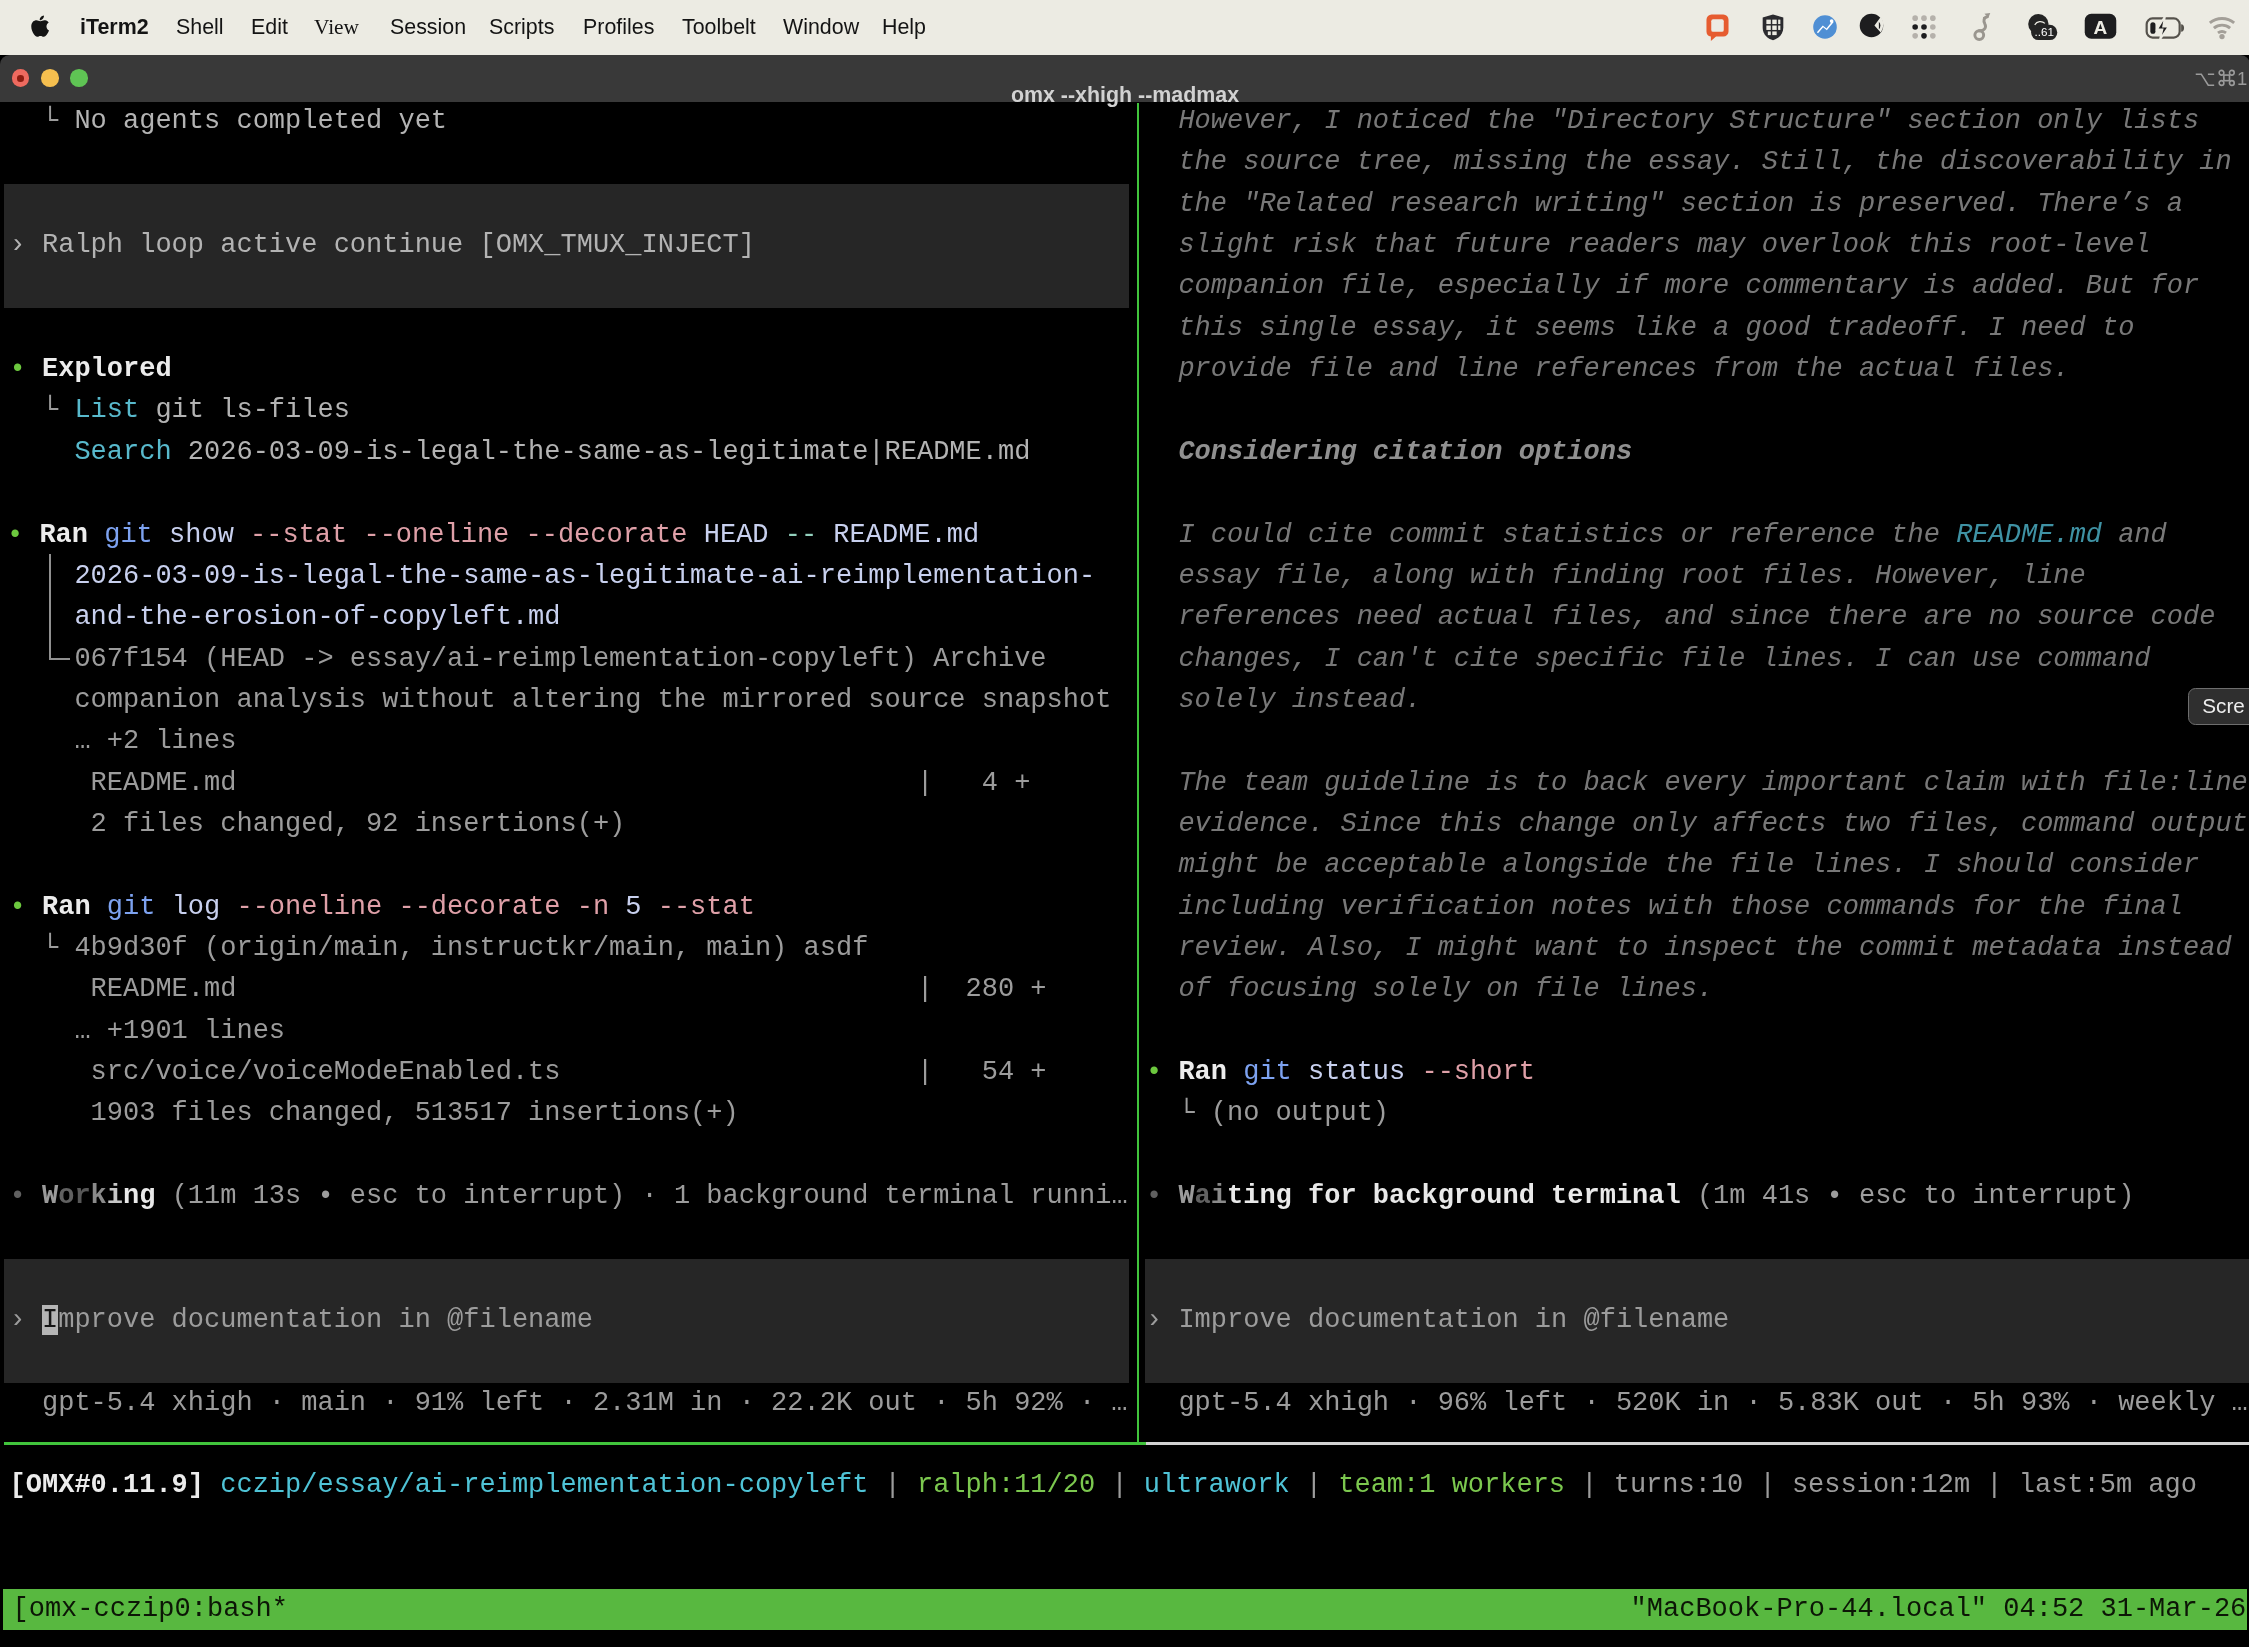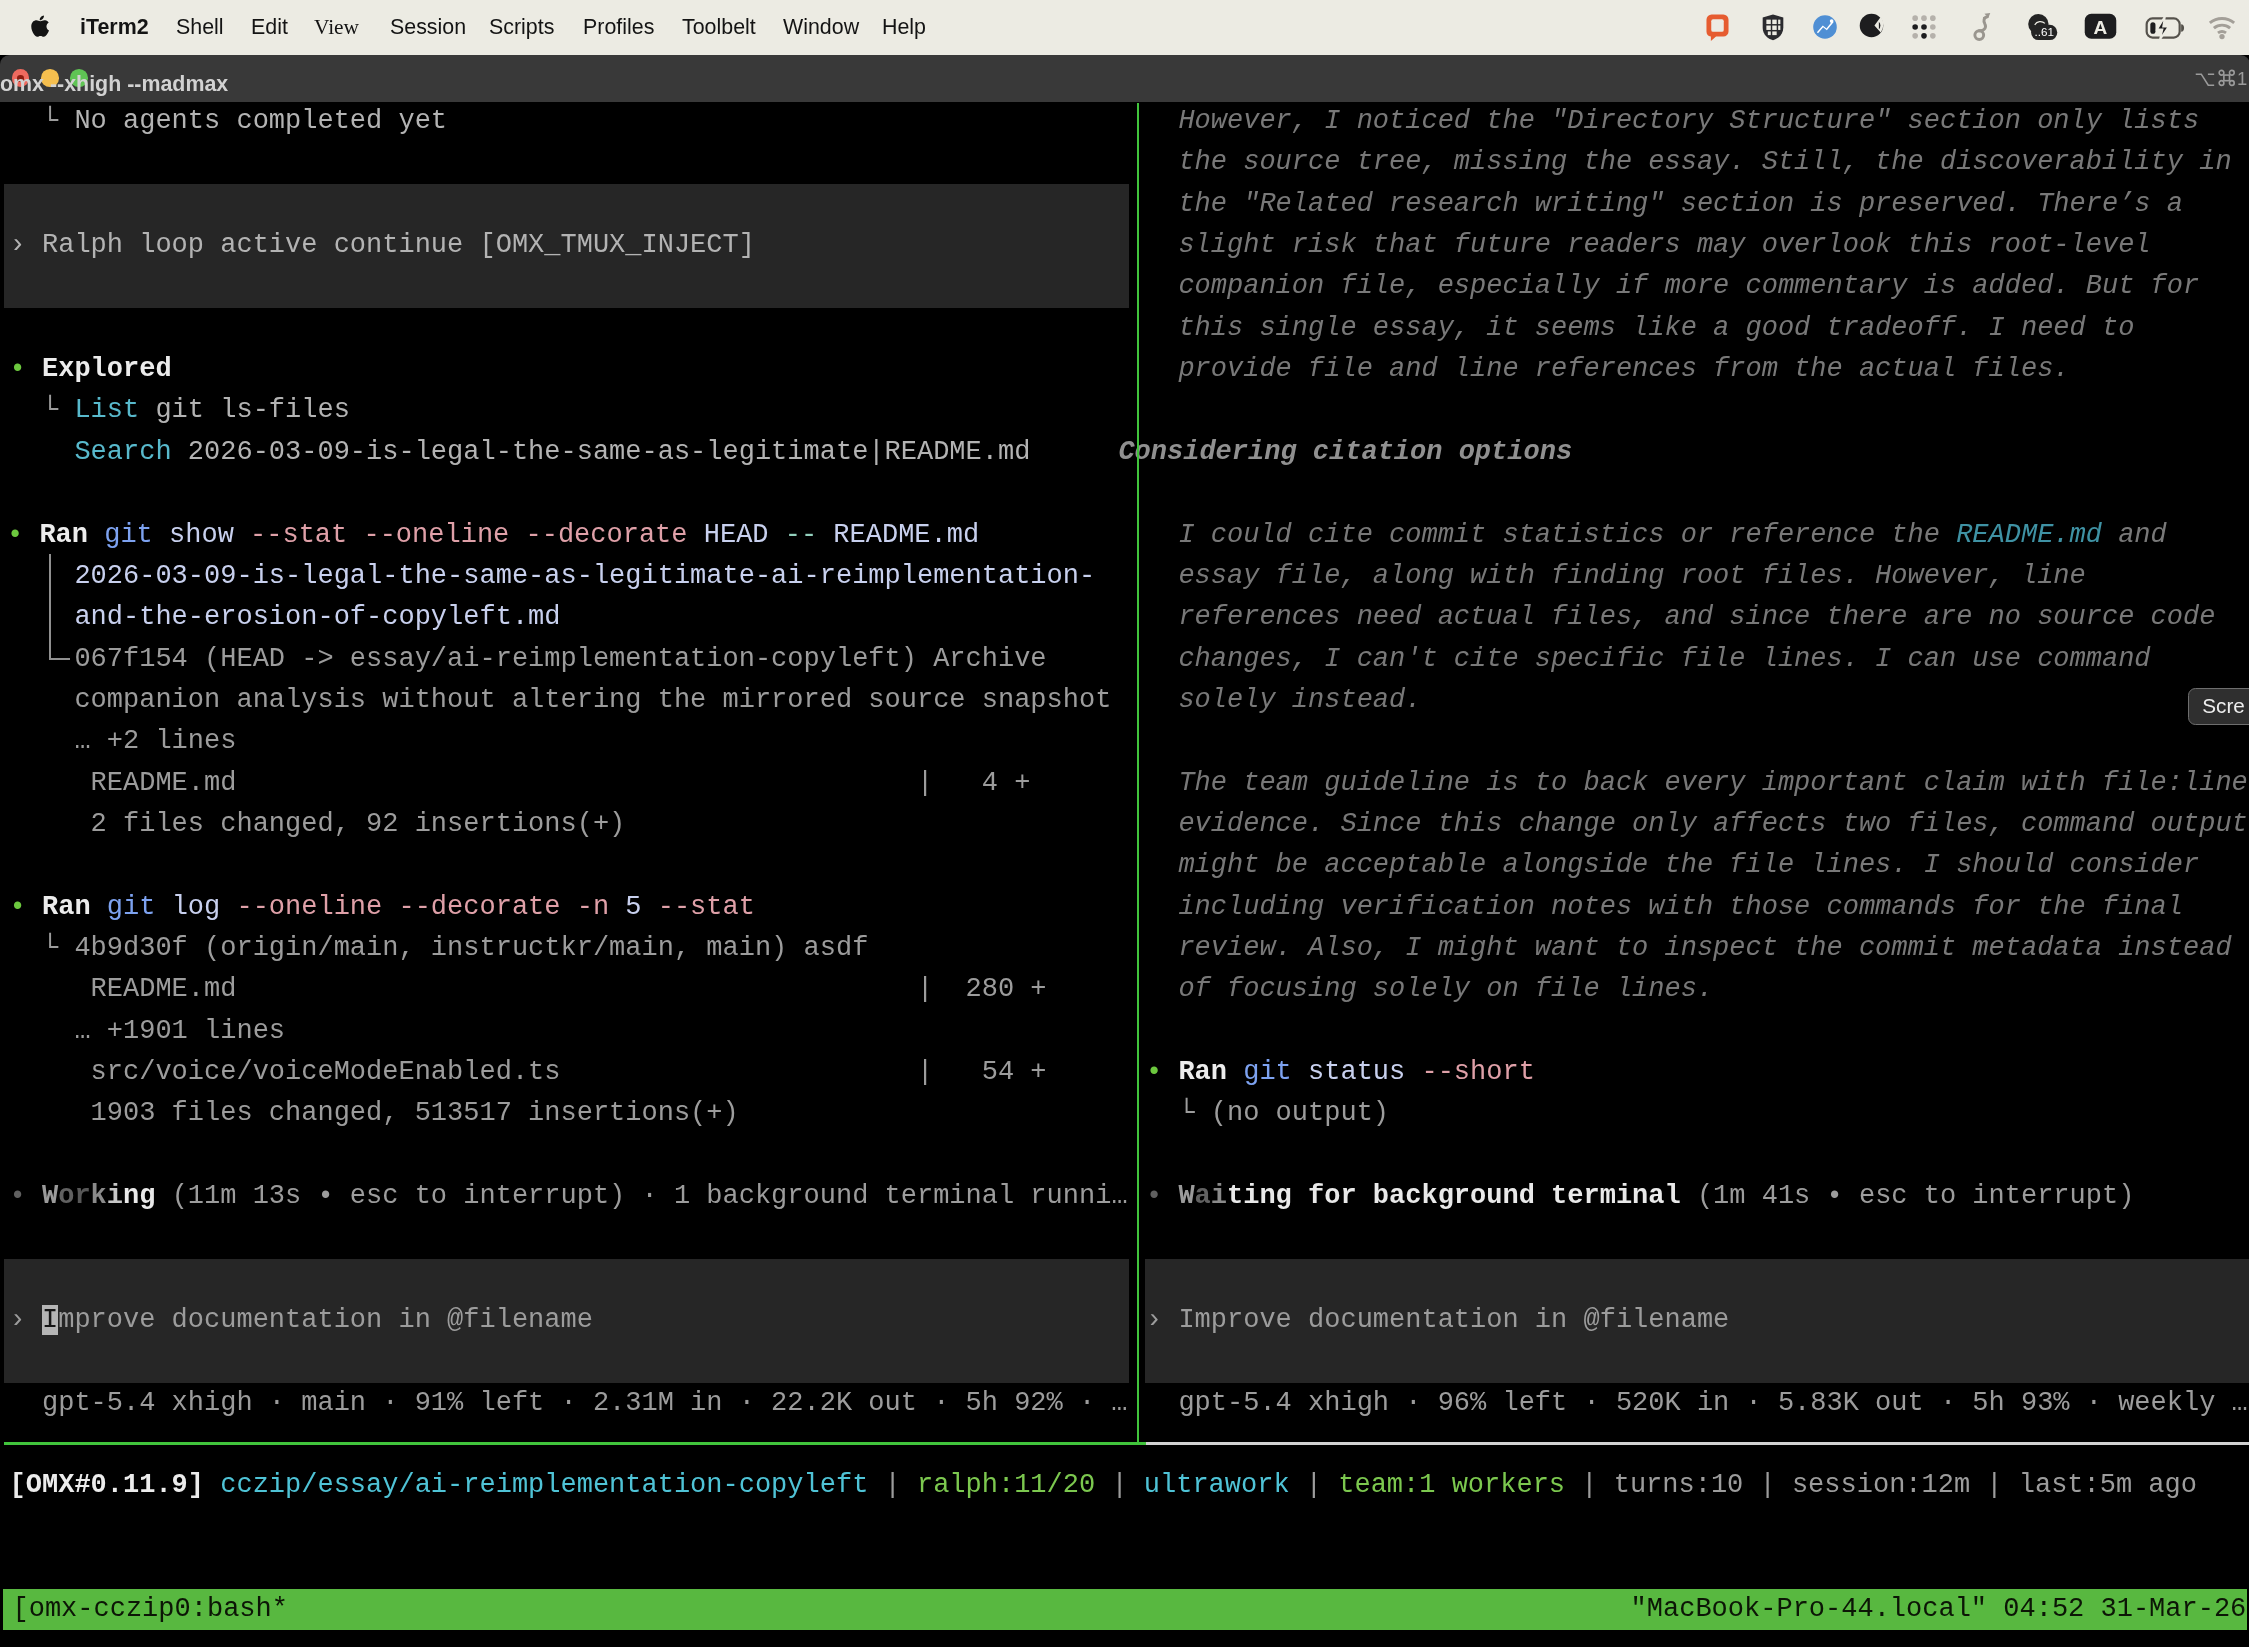--- a/index.html
+++ b/index.html
@@ -17,21 +17,21 @@
 .i2{color:#909090;font-style:italic;font-weight:bold}
 .it{color:#3f92a4;font-style:italic}
 .sh2{color:#e9e9e9;font-weight:bold}
 .sc{color:#4fc3d6}
 .lg{color:#7cc84f}
 .cur{background:#b5b5b5;color:#161616}
 .menubar{position:absolute;left:0;top:0;width:2250px;height:55px;background:#ecebe3}
 .mi-item{position:absolute;top:0;height:55px;line-height:55px;font-family:"Liberation Sans",sans-serif;font-size:21.4px;color:#141414}
 .titlebar{position:absolute;left:0;top:55px;width:2250px;height:47px;background:#393939;border-radius:9.6px 9.6px 0 0}
 .tl{position:absolute;top:69px;width:17.7px;height:17.7px;border-radius:50%}
-.title{position:absolute;top:61px;left:0;width:2250px;height:47px;text-align:left;line-height:47px;font-family:"Liberation Sans",sans-serif;font-size:21.4px;font-weight:bold;color:#d2d2d2}
+.title{position:absolute;top:72px;left:0;width:2250px;height:47px;text-align:center;line-height:47px;font-family:"Liberation Sans",sans-serif;font-size:21.4px;font-weight:bold;color:#d2d2d2}
 .box{position:absolute;background:#262626}
 </style></head><body>
 <div class="box" style="left:4.4px;top:184px;width:1125px;height:124px"></div>
 <div class="box" style="left:4.4px;top:1259px;width:1125px;height:124px"></div>
 <div class="box" style="left:1145px;top:1259px;width:1105px;height:124px"></div>
 <pre style="left:9.6px;top:101px"><span class="s2">  └ </span><span class="s1">No agents completed yet</span></pre>
 <pre style="left:9.6px;top:225px"><span class="s1">› Ralph loop active continue [OMX_TMUX_INJECT]</span></pre>
 <pre style="left:9.6px;top:349px"><span class="gb">•</span> <span class="w">Explored</span></pre>
 <pre style="left:9.6px;top:390px"><span class="s2">  └ </span><span class="cy">List</span> <span class="s1">git ls-files</span></pre>
 <pre style="left:9.6px;top:432px">    <span class="cy">Search</span> <span class="s1">2026-03-09-is-legal-the-same-as-legitimate|README.md</span></pre>
@@ -52,21 +52,21 @@
 <pre style="left:9.6px;top:1176px"><span style="color:#606060">•</span> <b style="color:#9a9a9a">W</b><b style="color:#616161">o</b><b style="color:#585858">r</b><b style="color:#8a8a8a">k</b><b style="color:#c6c6c6">i</b><span class="sh2">ng</span> <span class="s2">(11m 13s • esc to interrupt) · 1 background terminal runni…</span></pre>
 <pre style="left:9.6px;top:1300px"><span class="s2">› </span><span class="cur">I</span><span class="s2">mprove documentation in @filename</span></pre>
 <pre style="left:9.6px;top:1383px">  <span class="s2">gpt-5.4 xhigh · main · 91% left · 2.31M in · 22.2K out · 5h 92% · …</span></pre>
 <pre style="left:1146px;top:101px;width:1104px;overflow:hidden">  <span class="i1">However, I noticed the "Directory Structure" section only lists</span></pre>
 <pre style="left:1146px;top:142px;width:1104px;overflow:hidden">  <span class="i1">the source tree, missing the essay. Still, the discoverability in</span></pre>
 <pre style="left:1146px;top:184px;width:1104px;overflow:hidden">  <span class="i1">the "Related research writing" section is preserved. There’s a</span></pre>
 <pre style="left:1146px;top:225px;width:1104px;overflow:hidden">  <span class="i1">slight risk that future readers may overlook this root-level</span></pre>
 <pre style="left:1146px;top:266px;width:1104px;overflow:hidden">  <span class="i1">companion file, especially if more commentary is added. But for</span></pre>
 <pre style="left:1146px;top:308px;width:1104px;overflow:hidden">  <span class="i1">this single essay, it seems like a good tradeoff. I need to</span></pre>
 <pre style="left:1146px;top:349px;width:1104px;overflow:hidden">  <span class="i1">provide file and line references from the actual files.</span></pre>
-<pre style="left:1086px;top:432px;width:1104px;overflow:hidden">  <span class="i2">Considering citation options</span></pre>
+<pre style="left:1146px;top:432px;width:1104px;overflow:hidden">  <span class="i2">Considering citation options</span></pre>
 <pre style="left:1146px;top:515px;width:1104px;overflow:hidden">  <span class="i1">I could cite commit statistics or reference the </span><span class="it">README.md</span><span class="i1"> and</span></pre>
 <pre style="left:1146px;top:556px;width:1104px;overflow:hidden">  <span class="i1">essay file, along with finding root files. However, line</span></pre>
 <pre style="left:1146px;top:597px;width:1104px;overflow:hidden">  <span class="i1">references need actual files, and since there are no source code</span></pre>
 <pre style="left:1146px;top:639px;width:1104px;overflow:hidden">  <span class="i1">changes, I can't cite specific file lines. I can use command</span></pre>
 <pre style="left:1146px;top:680px;width:1104px;overflow:hidden">  <span class="i1">solely instead.</span></pre>
 <pre style="left:1146px;top:763px;width:1104px;overflow:hidden">  <span class="i1">The team guideline is to back every important claim with file:line</span></pre>
 <pre style="left:1146px;top:804px;width:1104px;overflow:hidden">  <span class="i1">evidence. Since this change only affects two files, command output</span></pre>
 <pre style="left:1146px;top:845px;width:1104px;overflow:hidden">  <span class="i1">might be acceptable alongside the file lines. I should consider</span></pre>
 <pre style="left:1146px;top:887px;width:1104px;overflow:hidden">  <span class="i1">including verification notes with those commands for the final</span></pre>
 <pre style="left:1146px;top:928px;width:1104px;overflow:hidden">  <span class="i1">review. Also, I might want to inspect the commit metadata instead</span></pre>

